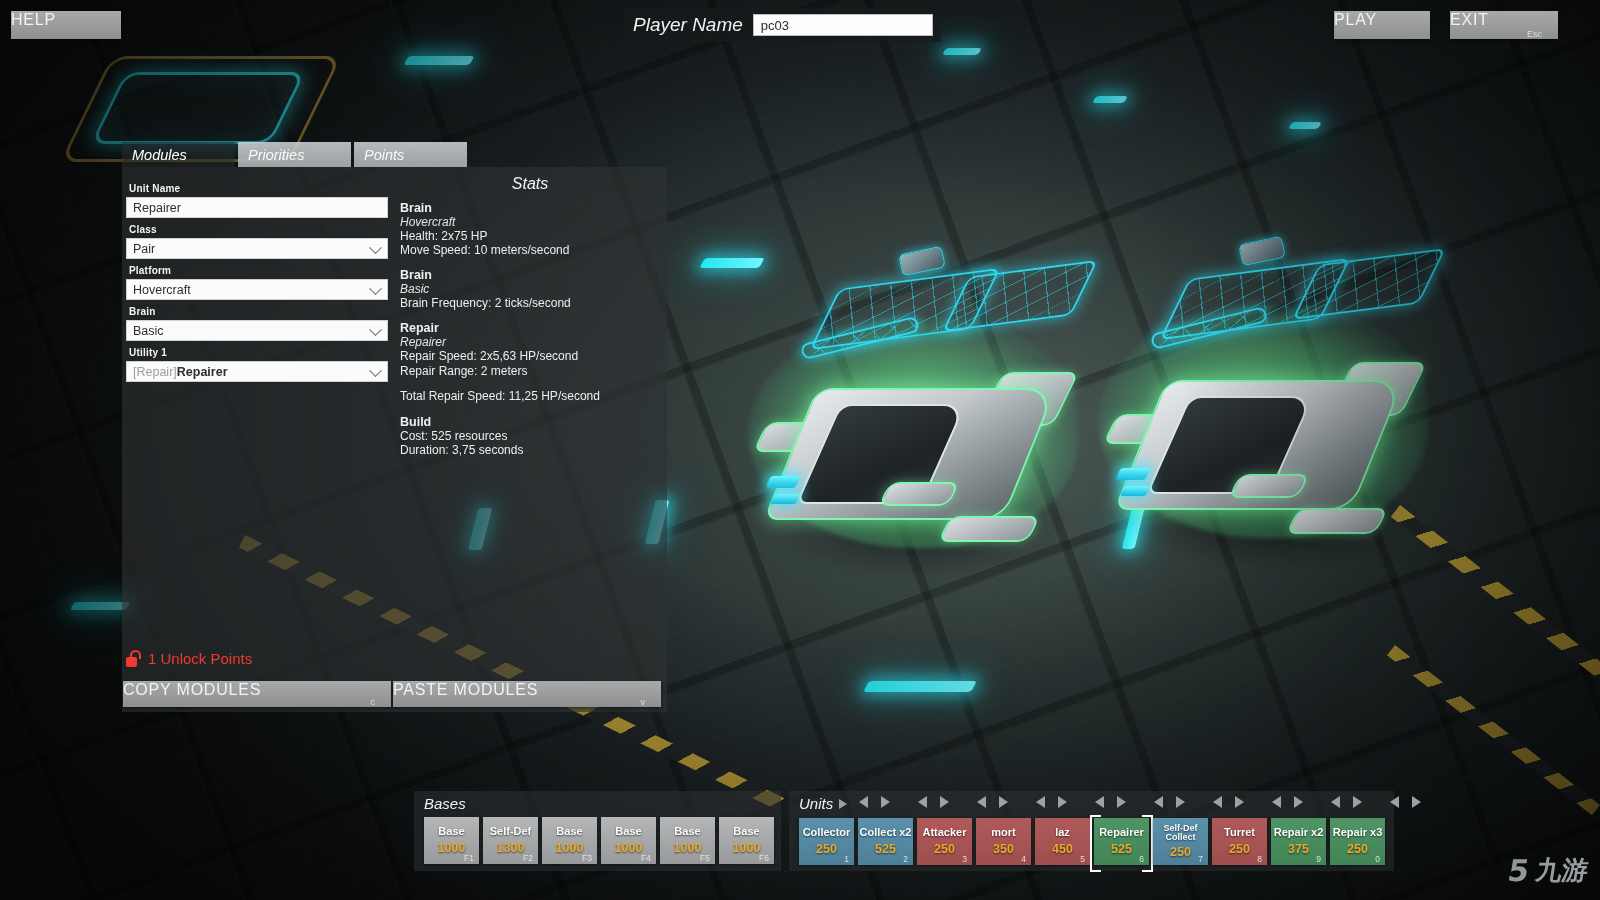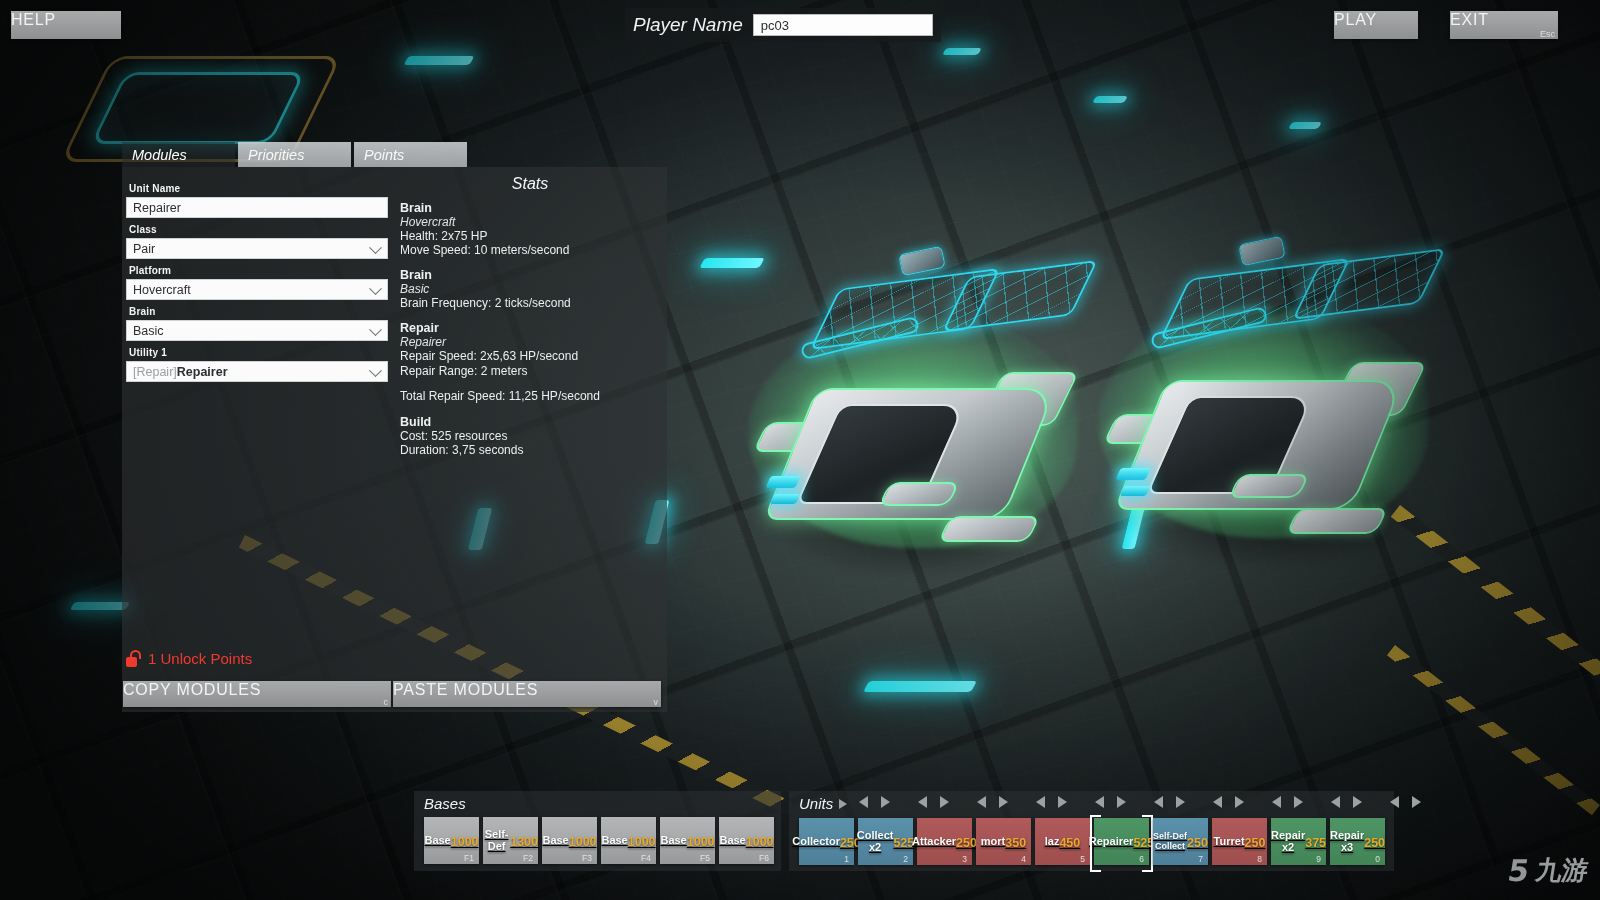--- a/index.html
+++ b/index.html
@@ -129,24 +129,24 @@
     border: none;
     font-size: 16px;
     letter-spacing: .8px;
     text-align: left;
     cursor: pointer;
     position: relative;
     box-shadow: 0 1px 3px rgba(0,0,0,.55);
     font-family: "Liberation Sans", sans-serif;
   }
   #help-btn { position: absolute; left: 11px; top: 11px; width: 110px; height: 28px; }
-  #play-btn { position: absolute; left: 1334px; top: 11px; width: 84px; height: 28px; }
+  #play-btn { position: absolute; left: 1334px; top: 11px; width: 96px; height: 28px; }
   #exit-btn { position: absolute; left: 1450px; top: 11px; width: 108px; height: 28px; }
   .hotkey-corner {
-    position: absolute; right: 3px; bottom: 0px;
+    position: absolute; right: 16px; bottom: 0px;
     font-size: 9px; color: #e9eaea; opacity: .85; letter-spacing: 0; padding-left: 32px;
   }
   .playerwrap {
     position: absolute; left: 625px; top: 8px;
     height: 34px;
     display: flex; align-items: center; gap: 10px;
     background: rgba(24,26,28,.72);
     padding: 0 8px;
   }
   .player-label {
@@ -244,25 +244,24 @@
   .bases-panel {
     position: absolute; left: 414px; top: 791px;
     width: 367px; height: 80px;
     background: rgba(46,50,52,.55);
     padding: 4px 0 0 10px;
   }
   .cards { display: flex; gap: 4px; margin-top: 5px; }
   .card {
     width: 55px; height: 47px;
     position: relative;
-    display: flex; flex-direction: row;
+    display: flex; flex-direction: column;
     align-items: center; justify-content: center;
     cursor: pointer;
     box-shadow: 0 1px 3px rgba(0,0,0,.5);
-    text-decoration: underline;
   }
   .card .cname {
     font-size: 11px; font-weight: bold; color: #fbfcfc;
     text-align: center; line-height: 1.05;
     text-shadow: 0 1px 2px rgba(0,0,0,.6);
   }
   .card .cname.small { font-size: 9px; }
   .card .ccost {
     font-size: 12.5px; color: #e9aa2c; font-weight: bold;
     text-shadow: 0 1px 2px rgba(0,0,0,.6);

